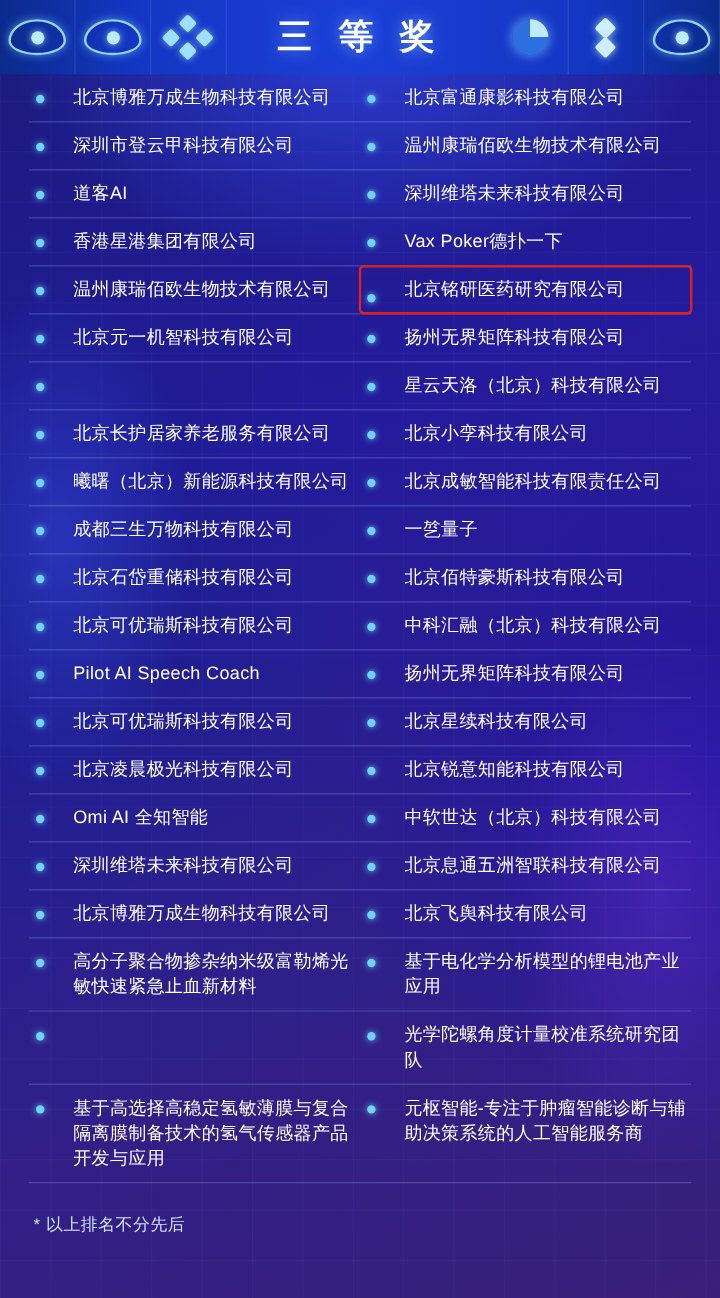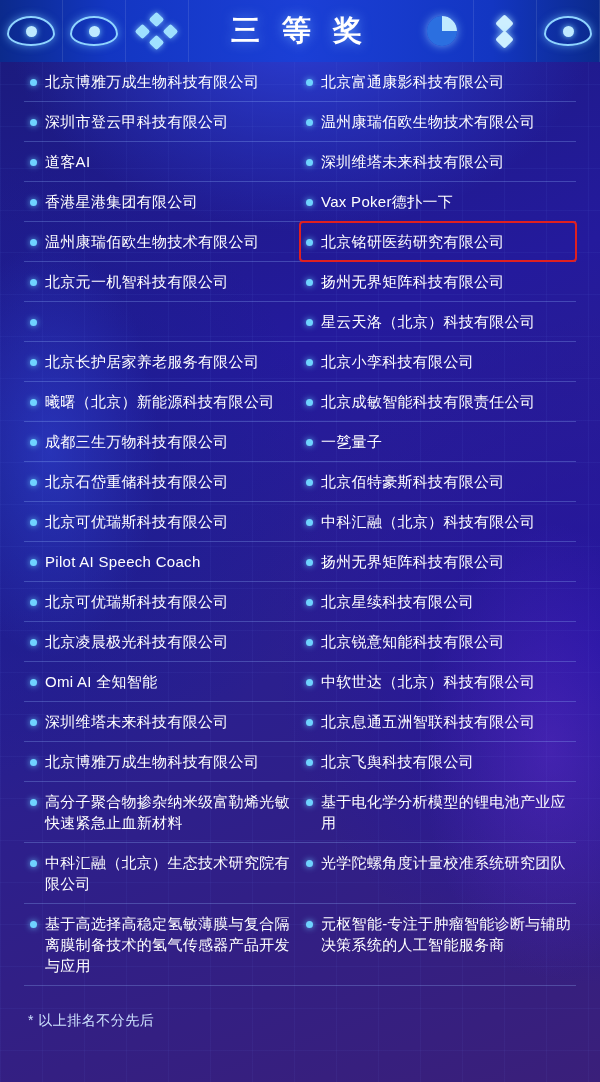--- a/index.html
+++ b/index.html
@@ -159,25 +159,27 @@
     border-radius: 50%;
     background: #6fd3ff;
     box-shadow: 0 0 6px rgba(110,210,255,0.9);
     margin: 8px 8px 0 6px;
   }
   .cell .txt {
     color: #ffffff;
     font-size: 15px;
     line-height: 21px;
     letter-spacing: 0.3px;
+    margin-left: 16px;
   }
   .cell.highlight {
     outline: 2px solid #e02020;
     outline-offset: -1px;
     border-radius: 3px;
+    align-items: flex-end;
   }
 
   .footnote {
     margin: 26px 0 0 28px;
     color: #cfe3ff;
     font-size: 14px;
     letter-spacing: 0.5px;
   }
 </style>
 </head>
@@ -403,21 +405,20 @@
           <span class="txt">高分子聚合物掺杂纳米级富勒烯光敏快速紧急止血新材料</span>
         </div>
         <div class="cell right">
           <span class="bullet"></span>
           <span class="txt">基于电化学分析模型的锂电池产业应用</span>
         </div>
       </div>
       <div class="row">
         <div class="cell left">
           <span class="bullet"></span>
-          <span class="txt">中科汇融（北京）生态技术研究院有限公司</span>
         </div>
         <div class="cell right">
           <span class="bullet"></span>
           <span class="txt">光学陀螺角度计量校准系统研究团队</span>
         </div>
       </div>
       <div class="row">
         <div class="cell left">
           <span class="bullet"></span>
           <span class="txt">基于高选择高稳定氢敏薄膜与复合隔离膜制备技术的氢气传感器产品开发与应用</span>

